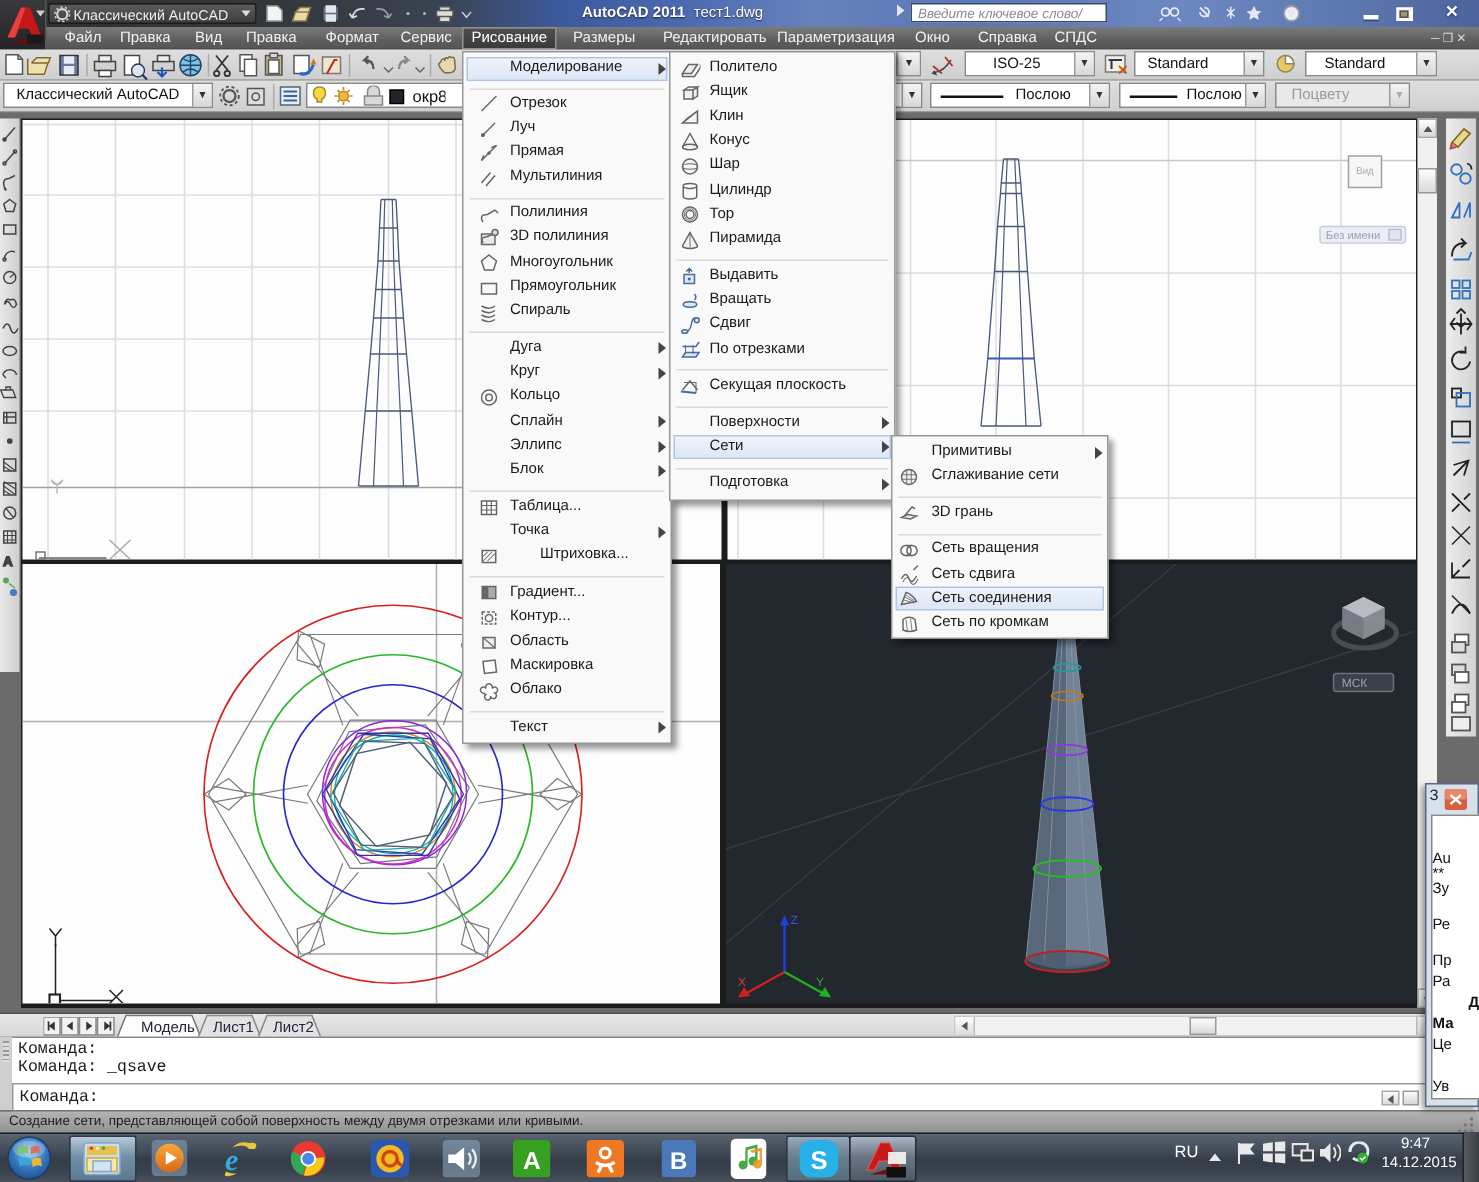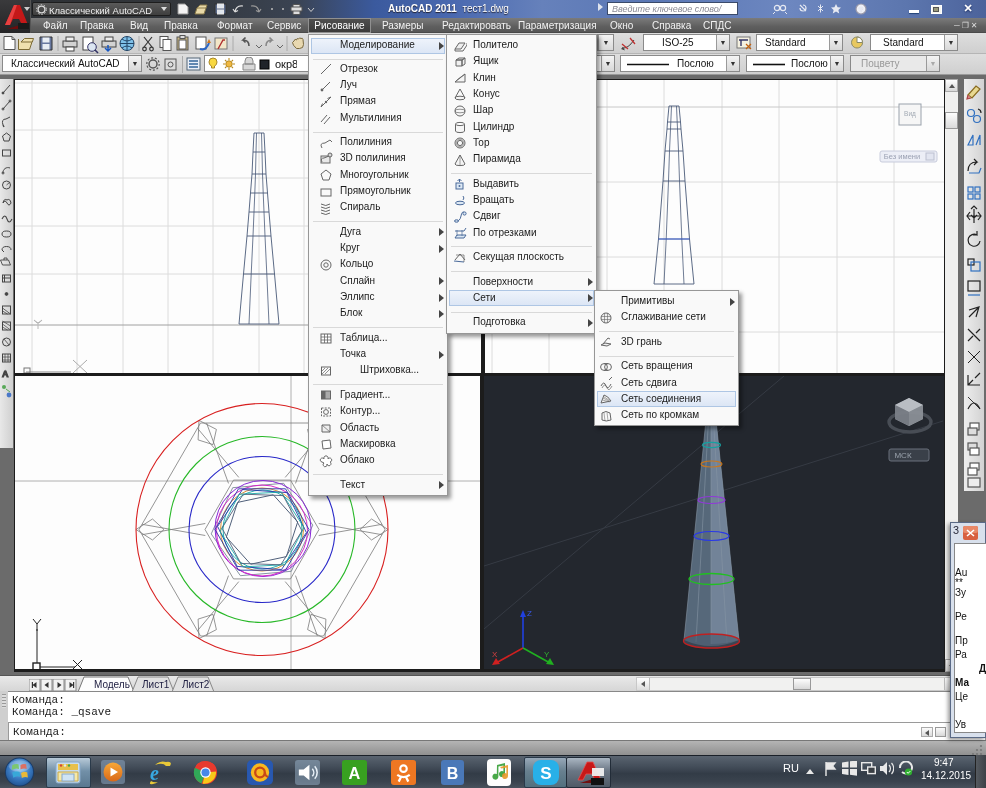--- a/index.html
+++ b/index.html
@@ -890,20 +890,21 @@
       <svg class="abs" style="left:968px;top:3px;" width="16" height="12" viewBox="0 0 16 12">
         <g fill="#777">
           <circle cx="13" cy="10" r="1.1"></circle>
           <circle cx="9" cy="10" r="1.1"></circle>
           <circle cx="5" cy="10" r="1.1"></circle>
           <circle cx="13" cy="6" r="1.1"></circle>
           <circle cx="9" cy="6" r="1.1"></circle>
           <circle cx="13" cy="2" r="1.1"></circle>
         </g>
       </svg>
+      <div>Создание сети, представляющей собой поверхность между двумя отрезками или кривыми.</div>
     </div>
   <div id="taskbar" class="abs">
 
     <svg class="abs" style="left:3px;top:0px;" width="33" height="33" viewBox="0 0 34 33">
       <circle cx="17" cy="16" r="15" fill="#1a3c68"></circle>
       <circle cx="17" cy="16" r="14" fill="url(#orb)"></circle>
       <defs>
           <radialGradient id="orb" cx="0.5" cy="0.35" r="0.8">
             <stop offset="0" stop-color="#90c8f0"></stop>
             <stop offset="0.5" stop-color="#3878c0"></stop>

